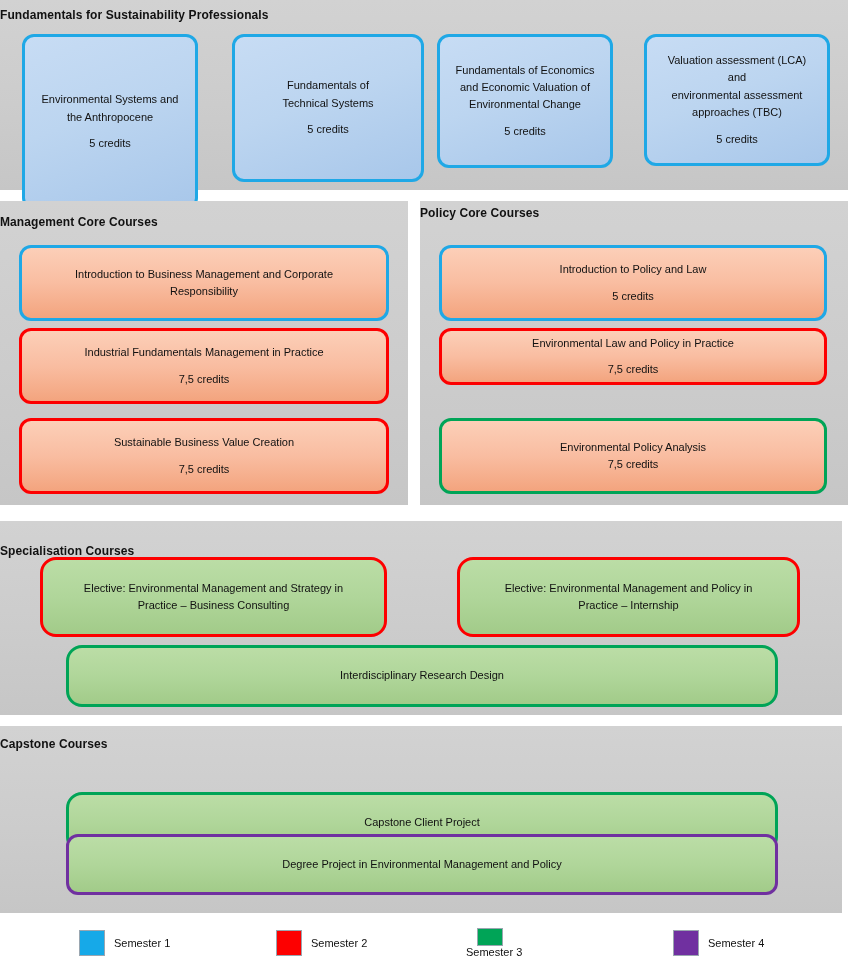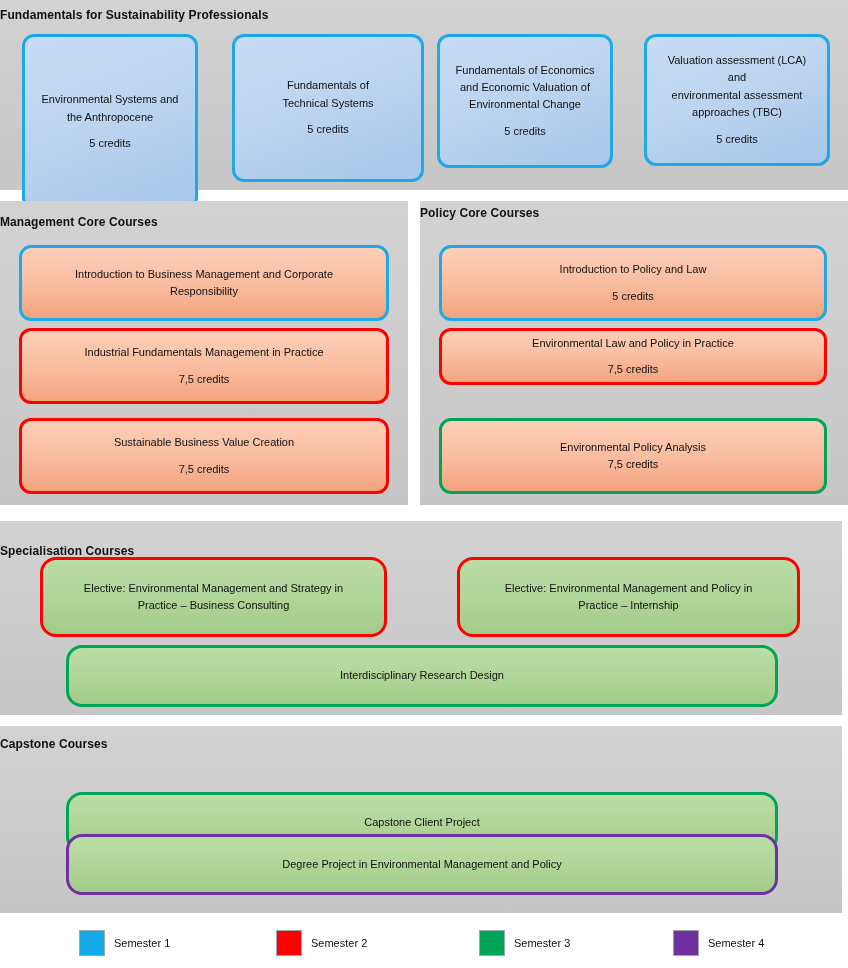--- a/index.html
+++ b/index.html
@@ -221,39 +221,39 @@
 
 <div class="panel" style="left:0px; top:726px; width:842px; height:187px;">
   <div class="panel-title" style="position:absolute; left:0; top:11px; width:842px;">Capstone Courses</div>
 
   <div class="card big fill-green bd-s3" style="left:66px; top:41px; width:712px; height:61px;margin-top:25px;">
     <span class="lines">
       <span class="ln">Capstone Client Project</span>
     </span>
   </div>
 
-  <div class="card big fill-green bd-s4" style="left:66px; top:108px; width:712px; height:61px;">
+  <div class="card big fill-green bd-s4" style="left:66px; top:108px; width:712px; height:61px;border-radius:12px;">
     <span class="lines">
       <span class="ln">Degree Project in Environmental Management and Policy</span>
     </span>
   </div>
 </div>
 
 <div id="legend">
   <div class="legend-item" style="left:79px;">
     <span class="legend-swatch" style="background:#16A9E8;"></span>
     <span class="legend-label">Semester 1</span>
   </div>
 
   <div class="legend-item" style="left:276px;">
     <span class="legend-swatch" style="background:#FD0000;"></span>
     <span class="legend-label">Semester 2</span>
   </div>
 
-  <div class="legend-item" style="left:479px;">
+  <div class="legend-item" style="left:457px;flex-direction:column;">
     <span class="legend-swatch" style="background:#00A457;"></span>
     <span class="legend-label">Semester 3</span>
   </div>
 
   <div class="legend-item" style="left:673px;">
     <span class="legend-swatch" style="background:#7030A0;"></span>
     <span class="legend-label">Semester 4</span>
   </div>
 </div>
 

